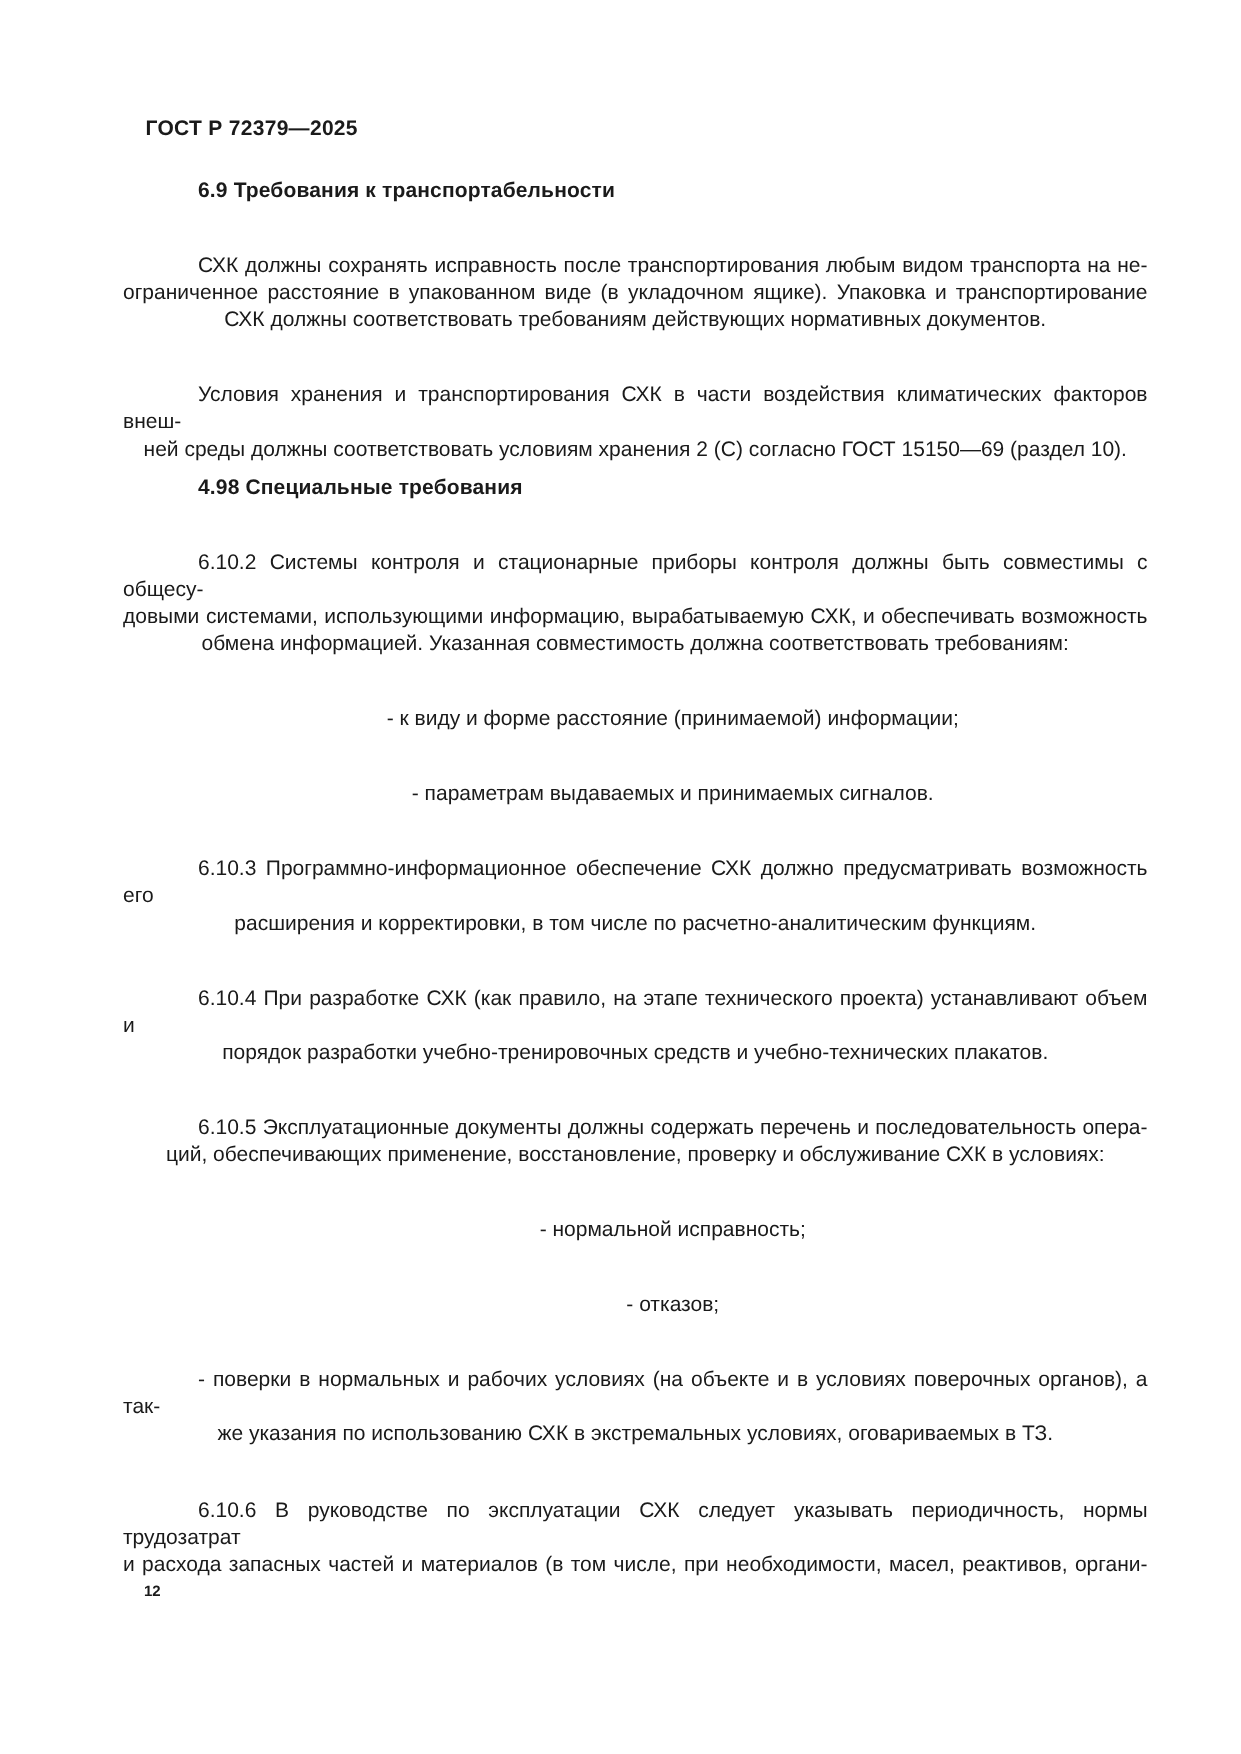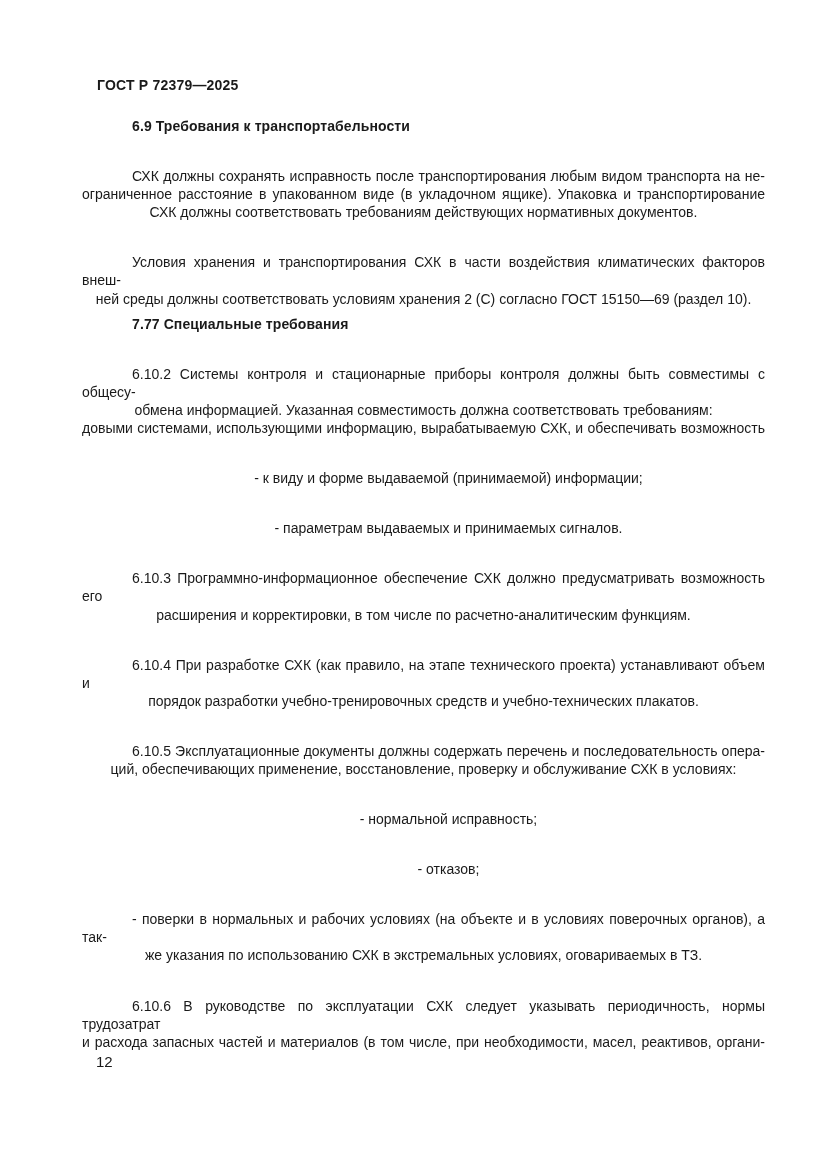--- a/index.html
+++ b/index.html
@@ -38,49 +38,50 @@
     margin: 7px 0 5px 0;
     letter-spacing: 0.1px;
   }
   .para { margin: 0; }
   .line { min-height: 18.1px; text-align: center; }
   .line.first { text-indent: 50px; margin-top: 32px; }
   .line.just { text-align: justify; text-align-last: justify; }
   .page-number {
     position: absolute;
     left: 96px; top: 1053px;
-    font-size: 15px;
+    font-size: 10px;
     line-height: 18px;
+    font-weight: bold;
   }
 </style>
 </head>
 <body>
 
 <div class="page">
   <div class="running-header">ГОСТ Р 72379—2025</div>
 
   <main class="doc-body" id="doc-body">
       <div class="heading">6.9 Требования к транспортабельности</div>
       <div class="para">
         <div class="line first just">СХК должны сохранять исправность после транспортирования любым видом транспорта на не-</div>
         <div class="line just">ограниченное расстояние в упакованном виде (в укладочном ящике). Упаковка и транспортирование</div>
         <div class="line">СХК должны соответствовать требованиям действующих нормативных документов.</div>
       </div>
       <div class="para">
         <div class="line first just">Условия хранения и транспортирования СХК в части воздействия климатических факторов внеш-</div>
         <div class="line">ней среды должны соответствовать условиям хранения 2 (С) согласно ГОСТ 15150—69 (раздел 10).</div>
       </div>
-      <div class="heading">7.77 Специальные требования</div>
+      <div class="heading">4.98 Специальные требования</div>
       <div class="para">
         <div class="line first just">6.10.2 Системы контроля и стационарные приборы контроля должны быть совместимы с общесу-</div>
+        <div class="line just">довыми системами, использующими информацию, вырабатываемую СХК, и обеспечивать возможность</div>
         <div class="line">обмена информацией. Указанная совместимость должна соответствовать требованиям:</div>
-        <div class="line just">довыми системами, использующими информацию, вырабатываемую СХК, и обеспечивать возможность</div>
       </div>
       <div class="para">
-        <div class="line first">- к виду и форме выдаваемой (принимаемой) информации;</div>
+        <div class="line first">- к виду и форме расстояние (принимаемой) информации;</div>
       </div>
       <div class="para">
         <div class="line first">- параметрам выдаваемых и принимаемых сигналов.</div>
       </div>
       <div class="para">
         <div class="line first just">6.10.3 Программно-информационное обеспечение СХК должно предусматривать возможность его</div>
         <div class="line">расширения и корректировки, в том числе по расчетно-аналитическим функциям.</div>
       </div>
       <div class="para">
         <div class="line first just">6.10.4 При разработке СХК (как правило, на этапе технического проекта) устанавливают объем и</div>

